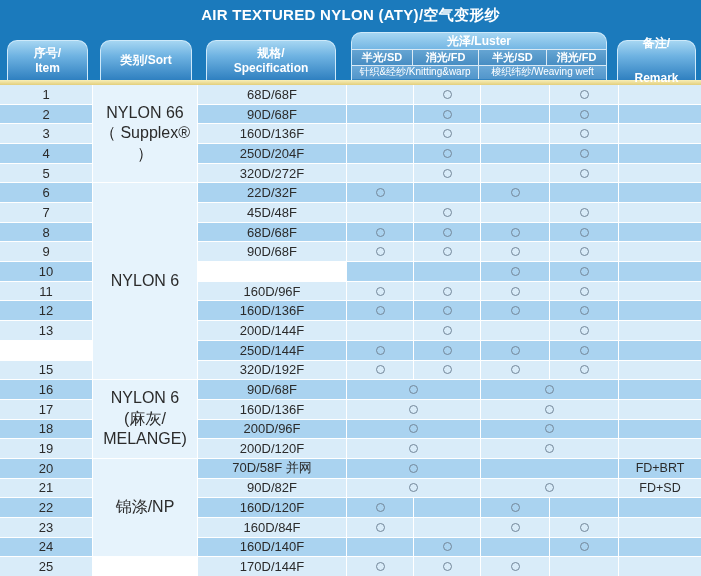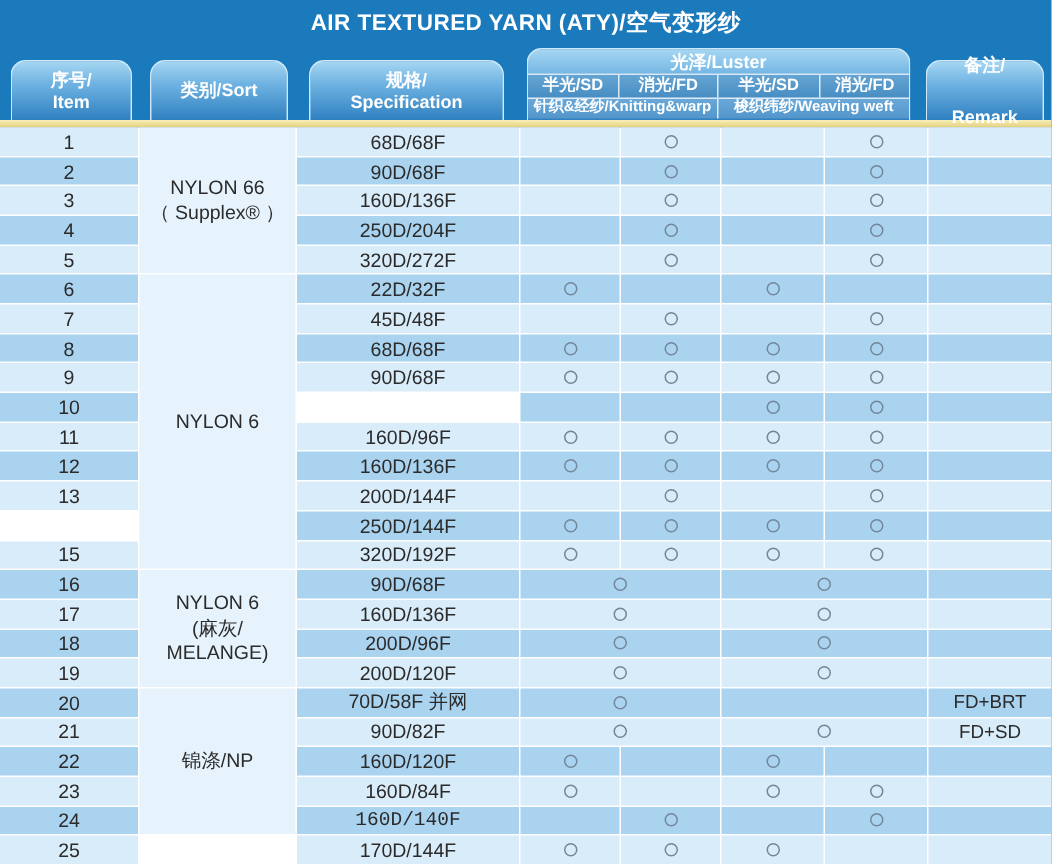--- a/index.html
+++ b/index.html
@@ -28,49 +28,49 @@
   .tab-remark { left:617px; width:79px;gap:20px; }
   .tab-luster {
     left:351px; width:256px; top:2px; height:48px;
     justify-content:flex-start;
   }
   .luster-title { height:16px; width:100%; display:flex; align-items:center; justify-content:center; font-size:12px; }
   .luster-row { height:16px; width:100%; display:flex; background:rgba(0,30,70,.10); border-top:1px solid rgba(255,255,255,.75); }
   .luster-row .lc { display:flex; align-items:center; justify-content:center; font-size:11px; }
   .luster-row .lc + .lc { border-left:1px solid rgba(255,255,255,.8); }
   .luster-row2 { height:14px; width:100%; display:flex; background:rgba(255,255,255,.16); border-top:1px solid rgba(255,255,255,.75); }
-  .luster-row2 .lc { display:flex; align-items:center; justify-content:center; font-size:10px; font-weight:bold; }
+  .luster-row2 .lc { display:flex; align-items:center; justify-content:center; font-size:10px; font-weight:normal; }
   .luster-row2 .lc + .lc { border-left:1px solid rgba(255,255,255,.8); }
   
   .yellow-bar { height:5px; width:701px; background:linear-gradient(180deg,#f8efb9,#e2ce7c); }
   
   .table-body {
     width:701px; height:491px; display:grid;
     grid-template-columns:92px 104px 148px 66px 66px 68px 68px 1fr;
     grid-template-rows:repeat(25,1fr);
     gap:1px; background:#ffffff;
   }
   .cell { display:flex; align-items:center; justify-content:center; font-size:13px; color:#2b2b2b; overflow:hidden; }
   .light { background:#d9ecf9; }
   .dark  { background:#aad3f0; }
   .group-cell {
     background:#e6f3fc; display:flex; flex-direction:column;
     align-items:center; justify-content:center;
-    font-size:13px; color:#2b2b2b; line-height:1.3; text-align:center;
+    font-size:16px; color:#2b2b2b; line-height:1.3; text-align:center;
   }
   .circle { width:9px; height:9px; border:1px solid #73879a; border-radius:50%; background:transparent; }
   .remark-cell { font-size:12.5px; }
 </style>
 </head>
 <body>
 
 <div class="page">
 
   <div class="titlebar">
-    <div>AIR TEXTURED YARN (ATY)/空气变形纱</div>
+    <div>AIR TEXTURED NYLON (ATY)/空气变形纱</div>
   </div>
 
   <div class="tabs">
     <div class="tab tab-item">
       <div>序号/</div>
       <div>Item</div>
     </div>
     <div class="tab tab-sort">
       <div>类别/Sort</div>
     </div>
@@ -357,21 +357,21 @@
       </div>
       <div class="cell light" style="grid-area: 23 / 5;"></div>
       <div class="cell light" style="grid-area: 23 / 6;">
         <span class="circle"></span>
       </div>
       <div class="cell light" style="grid-area: 23 / 7;">
         <span class="circle"></span>
       </div>
       <div class="cell light remark-cell" style="grid-area: 23 / 8;"></div>
       <div class="cell dark" style="grid-area: 24 / 1;">24</div>
-      <div class="cell dark" style="grid-area: 24 / 3; font-family: Liberation Mono, monospace;">160D/140F</div>
+      <div class="cell dark" style="grid-area: 24 / 3;">160D/140F</div>
       <div class="cell dark" style="grid-area: 24 / 4;"></div>
       <div class="cell dark" style="grid-area: 24 / 5;">
         <span class="circle"></span>
       </div>
       <div class="cell dark" style="grid-area: 24 / 6;"></div>
       <div class="cell dark" style="grid-area: 24 / 7;">
         <span class="circle"></span>
       </div>
       <div class="cell dark remark-cell" style="grid-area: 24 / 8;"></div>
       <div class="cell light" style="grid-area: 25 / 1;">25</div>

